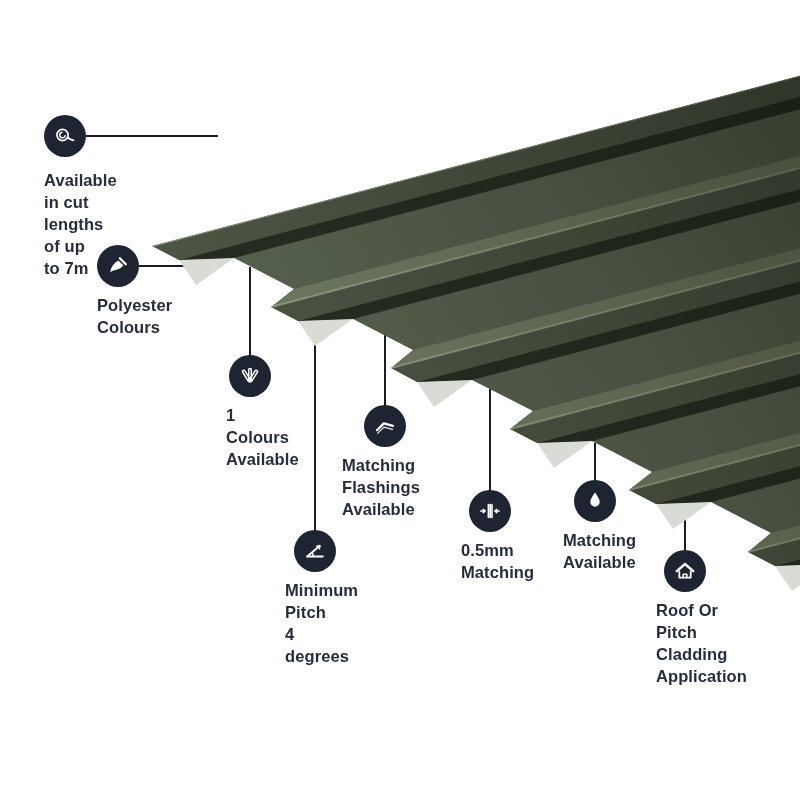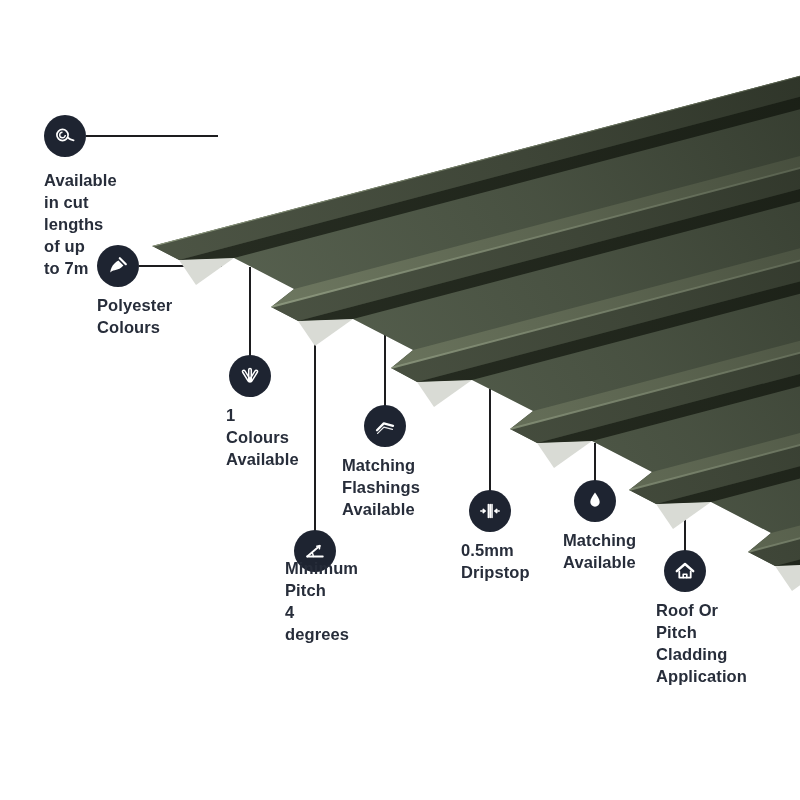--- a/index.html
+++ b/index.html
@@ -14,21 +14,21 @@
     background:#1e2431;display:flex;align-items:center;justify-content:center;
   }
   .label{
     position:absolute;font-size:16.5px;font-weight:600;color:#272d3a;
     line-height:1.34;white-space:pre-line;letter-spacing:0.1px;
   }
   .f1 .badge{left:44px;top:115px;}  .f1 .label{left:44px;top:169px;}
   .f2 .badge{left:97px;top:245px;}  .f2 .label{left:97px;top:294px;}
   .f3 .badge{left:229px;top:355px;} .f3 .label{left:226px;top:404px;}
   .f4 .badge{left:364px;top:405px;} .f4 .label{left:342px;top:454px;}
-  .f5 .badge{left:294px;top:530px;} .f5 .label{left:285px;top:557px;}
+  .f5 .badge{left:294px;top:530px;} .f5 .label{left:285px;top:579px;}
   .f6 .badge{left:469px;top:490px;} .f6 .label{left:461px;top:539px;}
   .f7 .badge{left:574px;top:480px;} .f7 .label{left:563px;top:529px;}
   .f8 .badge{left:664px;top:550px;} .f8 .label{left:656px;top:599px;}
 </style>
 </head>
 <body>
 
 <div class="stage">
 
   <svg class="sheet-svg" width="800" height="800" viewBox="0 0 800 800">
@@ -178,21 +178,21 @@
     <div class="badge">
       <svg width="24" height="24" viewBox="0 0 24 24">
         <g stroke="#fff" stroke-width="1.6" stroke-linecap="round" fill="none">
           <path d="M10.4 5.5 v13 M12.2 5.5 v13 M14 5.5 v13"></path>
           <path d="M2.8 12 h4.4 M7.2 12 l-2 -1.6 M7.2 12 l-2 1.6"></path>
           <path d="M21.2 12 h-4.4 M16.8 12 l2 -1.6 M16.8 12 l2 1.6"></path>
         </g>
       </svg>
     </div>
     <div class="label">0.5mm
-Dripstop</div>
+Matching</div>
   </div>
 
   <div class="callout f7">
     <div class="badge">
       <svg width="24" height="24" viewBox="0 0 24 24">
         <path d="M12 3.6 C9.7 7.2 7.3 9.9 7.3 13 a4.7 4.7 0 0 0 9.4 0 C16.7 9.9 14.3 7.2 12 3.6 Z" fill="#fff"></path>
       </svg>
     </div>
     <div class="label">Matching
 Available</div>

